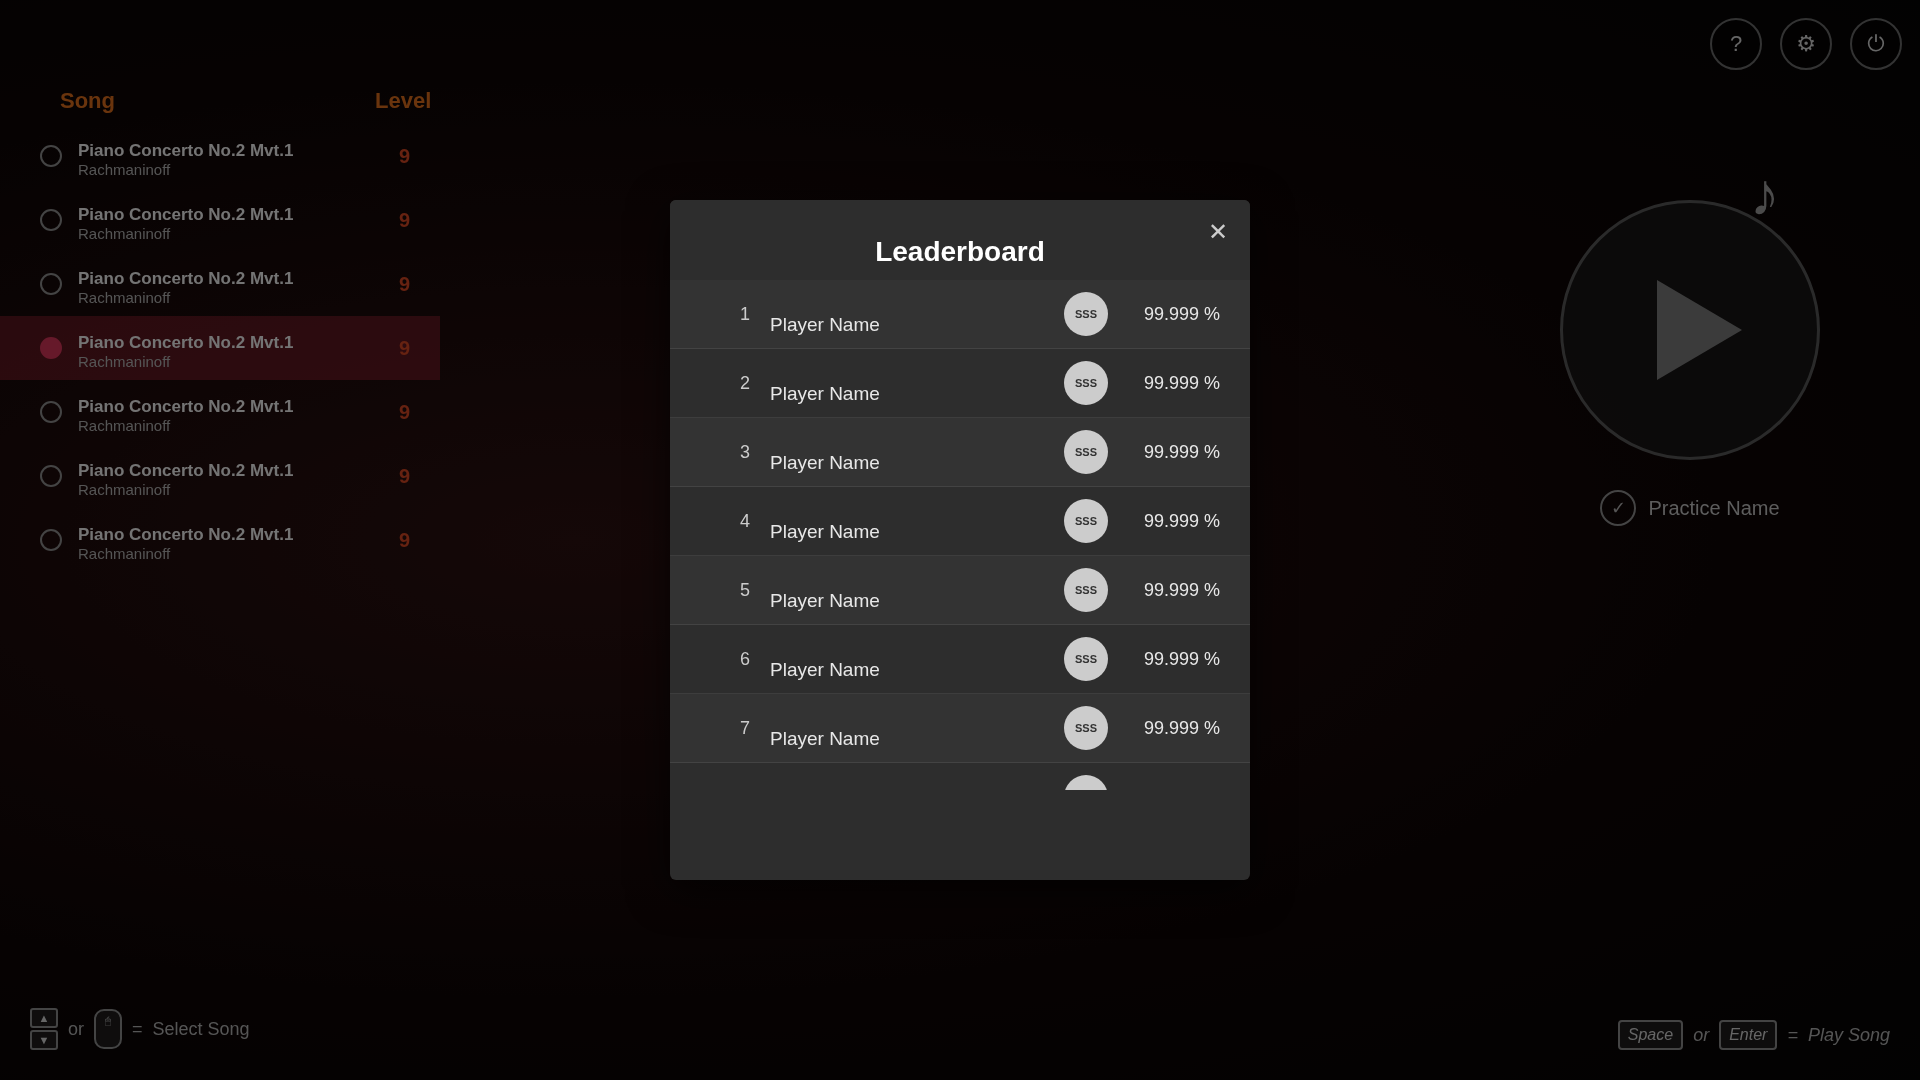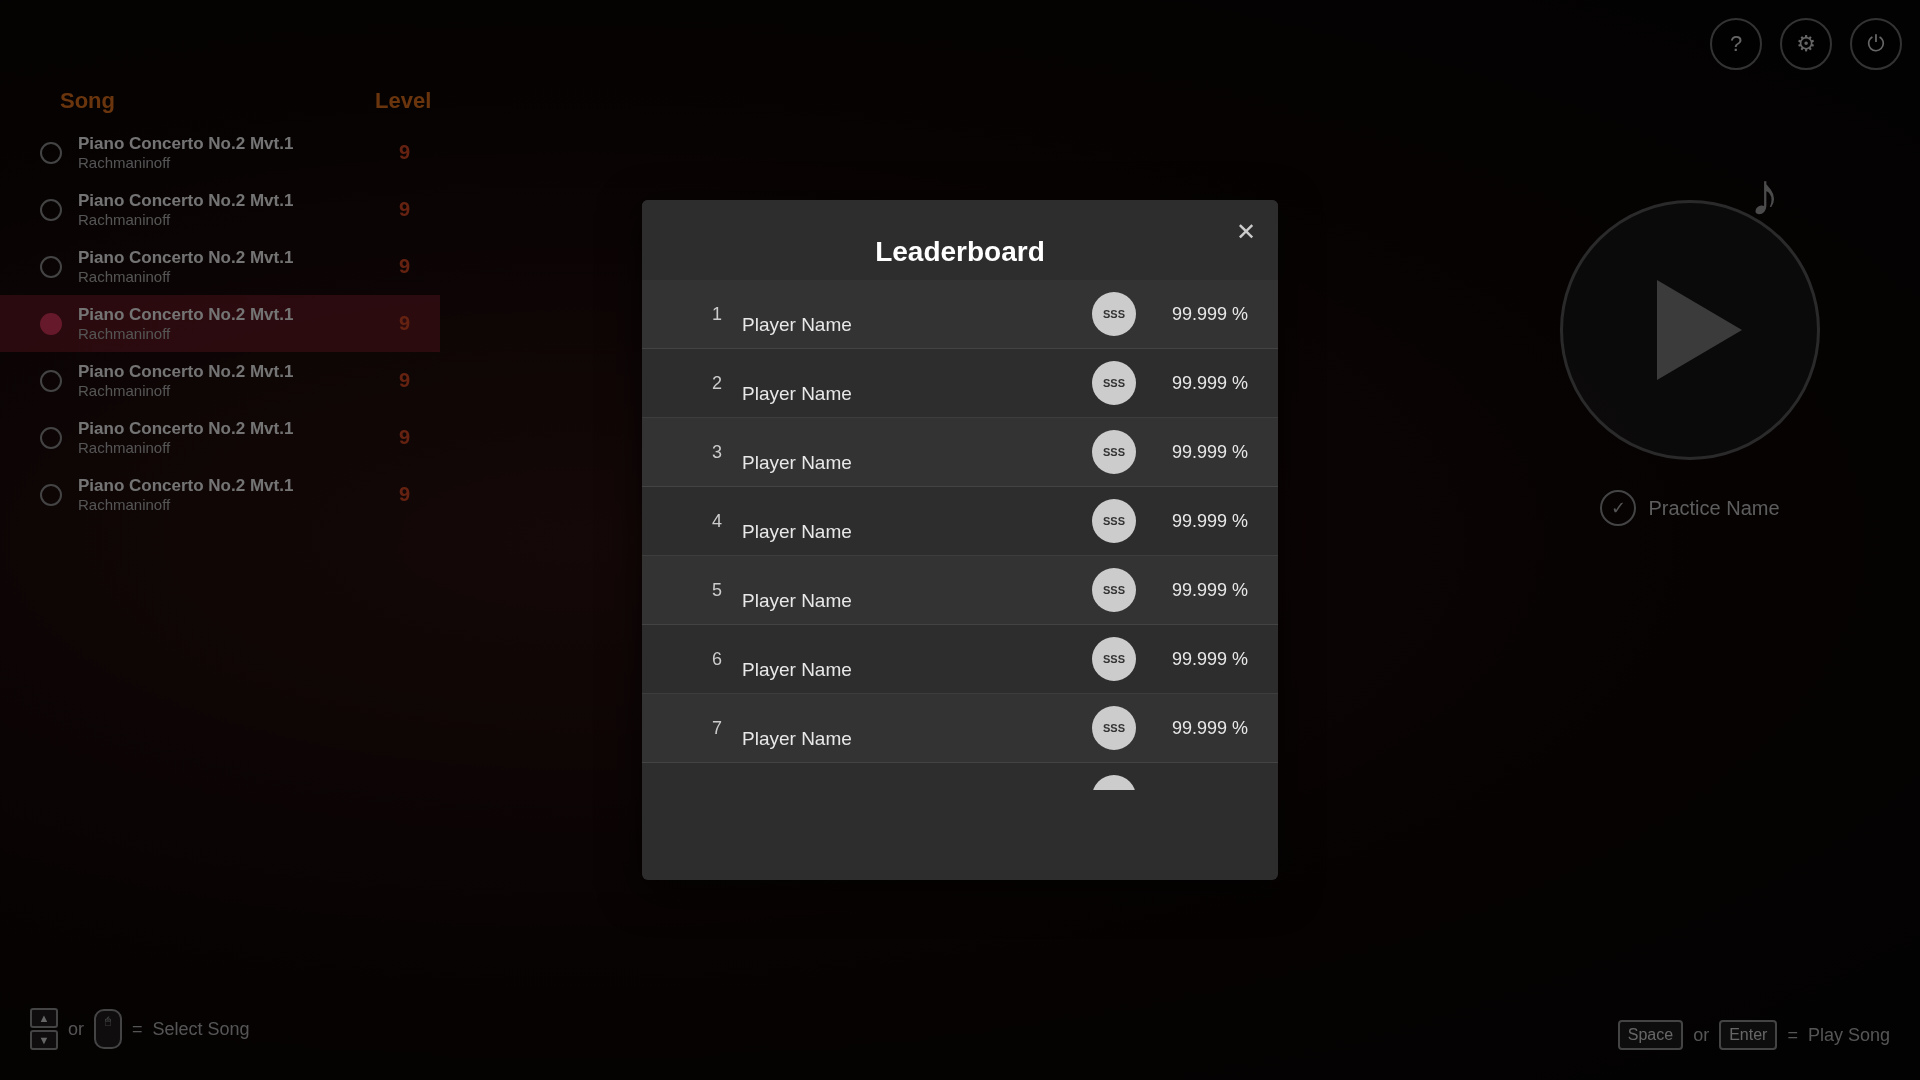--- a/index.html
+++ b/index.html
@@ -83,20 +83,21 @@
       background: transparent;
     }
 
     .song-item.selected .song-radio {
       border-color: #cc3355;
       background: #cc3355;
     }
 
     .song-info {
       flex: 1;
+      margin-top: 7px;
     }
 
     .song-title {
       color: #e8e8e8;
       font-size: 17px;
       font-weight: 600;
     }
 
     .song-composer {
       color: #aaa;
@@ -232,36 +233,37 @@
 
     .bottom-right-controls {
       position: absolute;
       bottom: 30px;
       right: 30px;
       display: flex;
       align-items: center;
       gap: 10px;
       color: #aaa;
       font-size: 18px;
+      font-style: italic;
     }
 
     
     .modal-overlay {
       position: absolute;
       inset: 0;
       background: rgba(0,0,0,0.5);
       display: flex;
       align-items: center;
       justify-content: center;
     }
 
     .modal {
       background: #2d2d2d;
       border-radius: 6px;
-      width: 636px;
+      width: 580px;
       min-height: 680px;
       position: relative;
       overflow: hidden;
       box-shadow: 0 10px 40px rgba(0,0,0,0.7);
     }
 
     .modal-header {
       background: #2d2d2d;
       padding: 20px 30px 0 30px;
       text-align: center;

